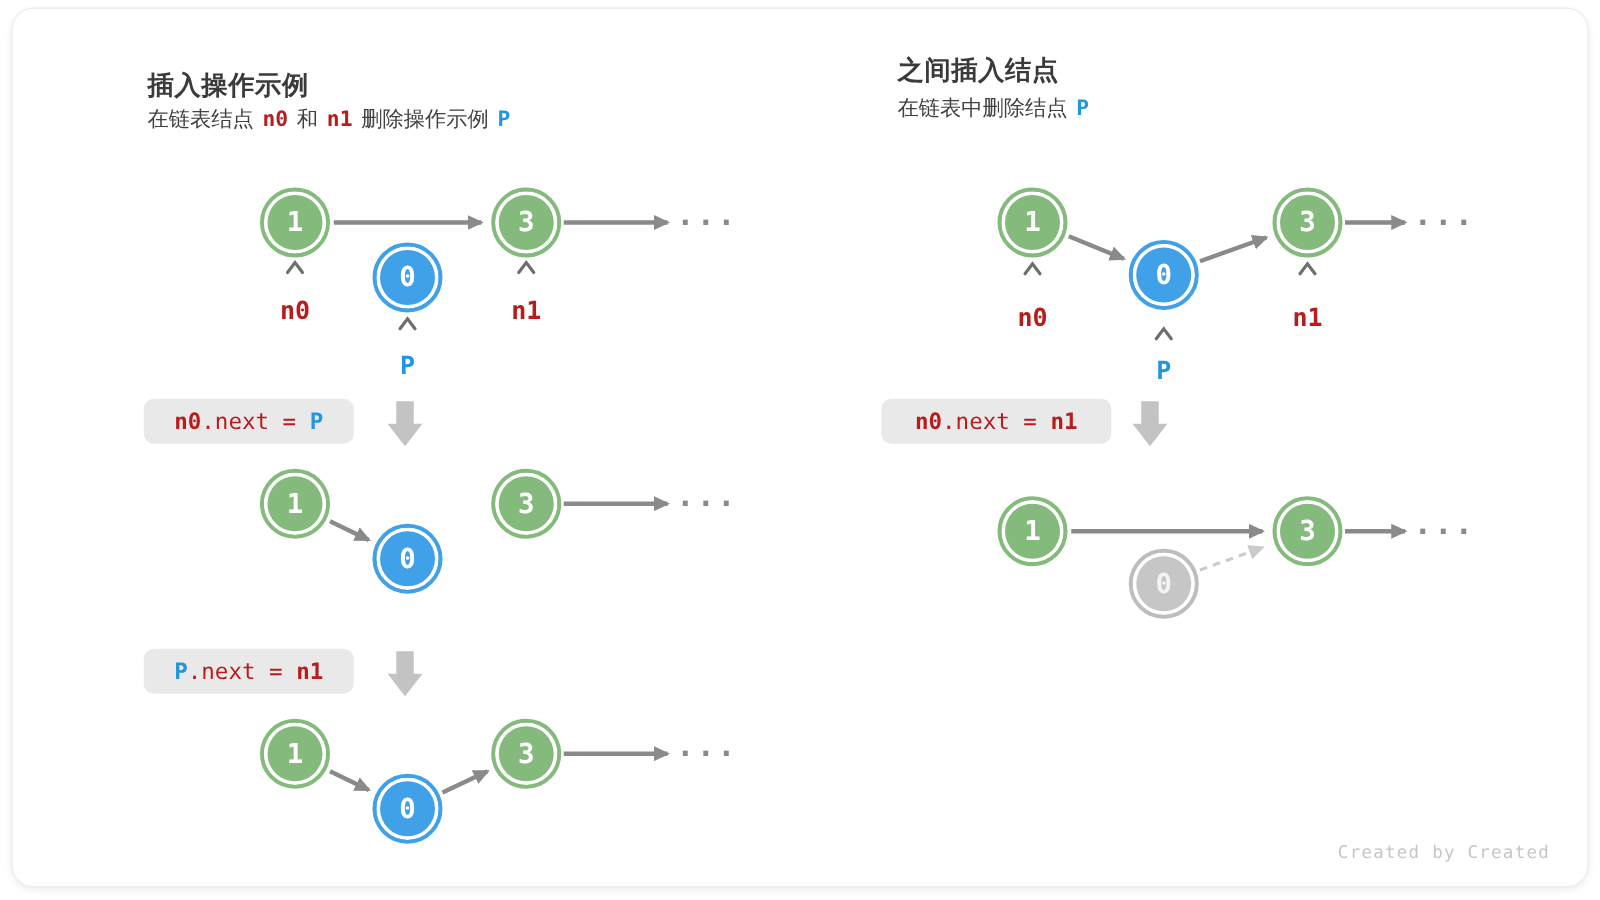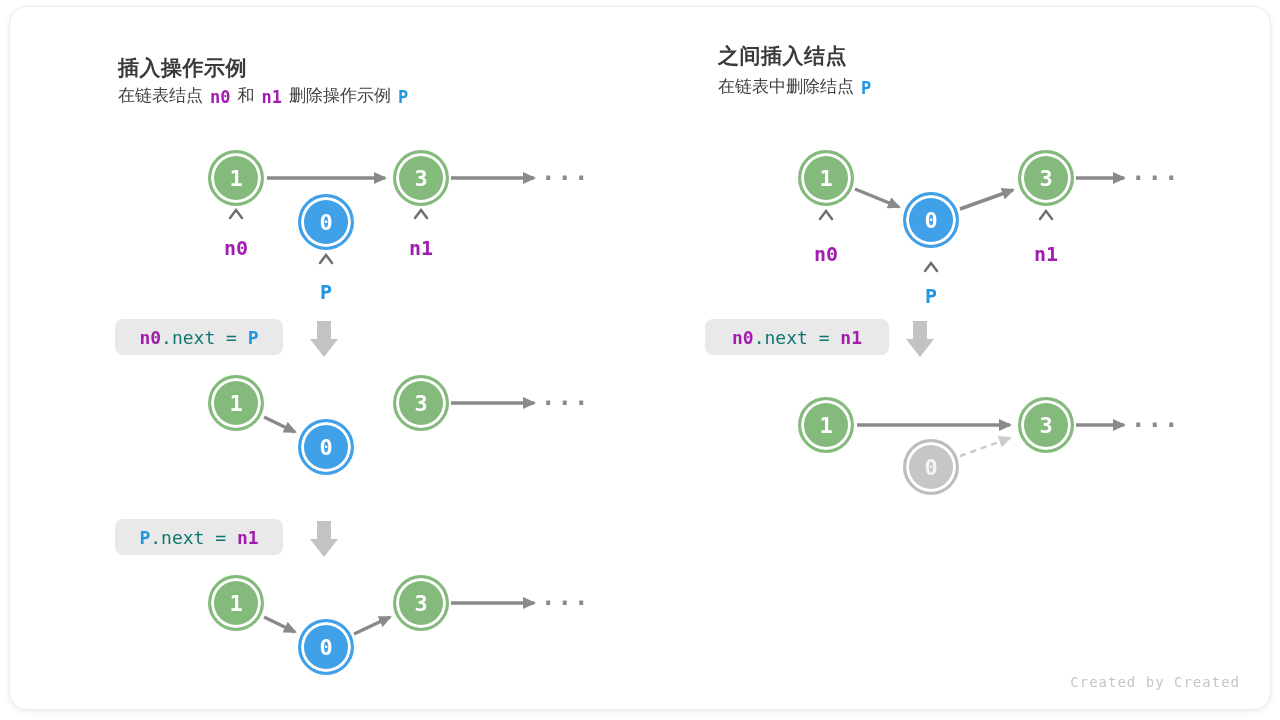--- a/index.html
+++ b/index.html
@@ -13,29 +13,29 @@
     position:absolute; left:9px; top:6px; width:1260px; height:702px;
     background:#ffffff; border:1px solid #ececec; border-radius:18px;
     box-shadow:0 2px 6px rgba(0,0,0,0.07);
   }
   .title {
     position:absolute; font-size:21px; font-weight:bold; color:#3a3a3a;
     letter-spacing:0.5px;
   }
   .subtitle {
     position:absolute; font-size:17px; color:#414141;
-    display:flex; align-items:flex-end; white-space:pre;
+    display:flex; align-items:center; white-space:pre;
   }
   .tok {
     font-family:"DejaVu Sans Mono", monospace; font-weight:bold;
     font-size:17px; margin:0 7px;
   }
-  .green-t { color:#a21caf; }
+  .green-t { color:#b91c1c; }
   .blue-t  { color:#2196e0; }
-  .plain-t { color:#0f766e; }
+  .plain-t { color:#b91c1c; }
   .node {
     position:absolute; width:56px; height:56px; box-sizing:border-box;
     border-radius:50%; border:3px solid;
     box-shadow: inset 0 0 0 3px #ffffff;
     display:flex; align-items:center; justify-content:center;
     font-family:"DejaVu Sans Mono", monospace; font-weight:bold;
     font-size:22px; color:#ffffff;
   }
   .node.green { background:#85ba7d; border-color:#85ba7d; }
   .node.blue  { background:#41a1e8; border-color:#41a1e8; }

